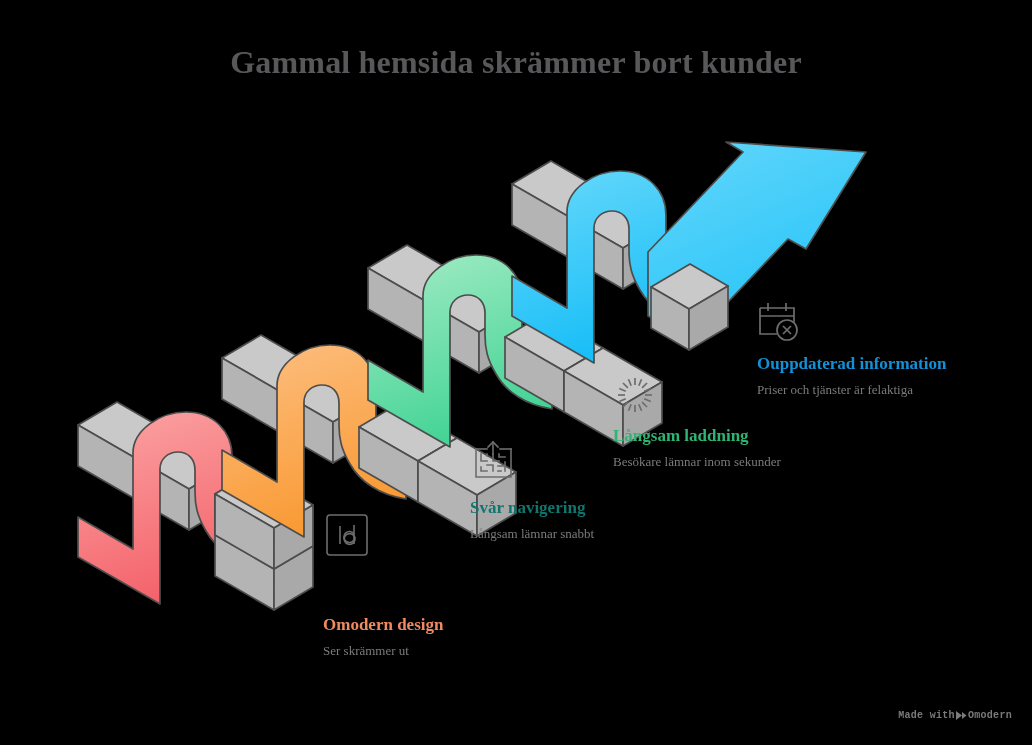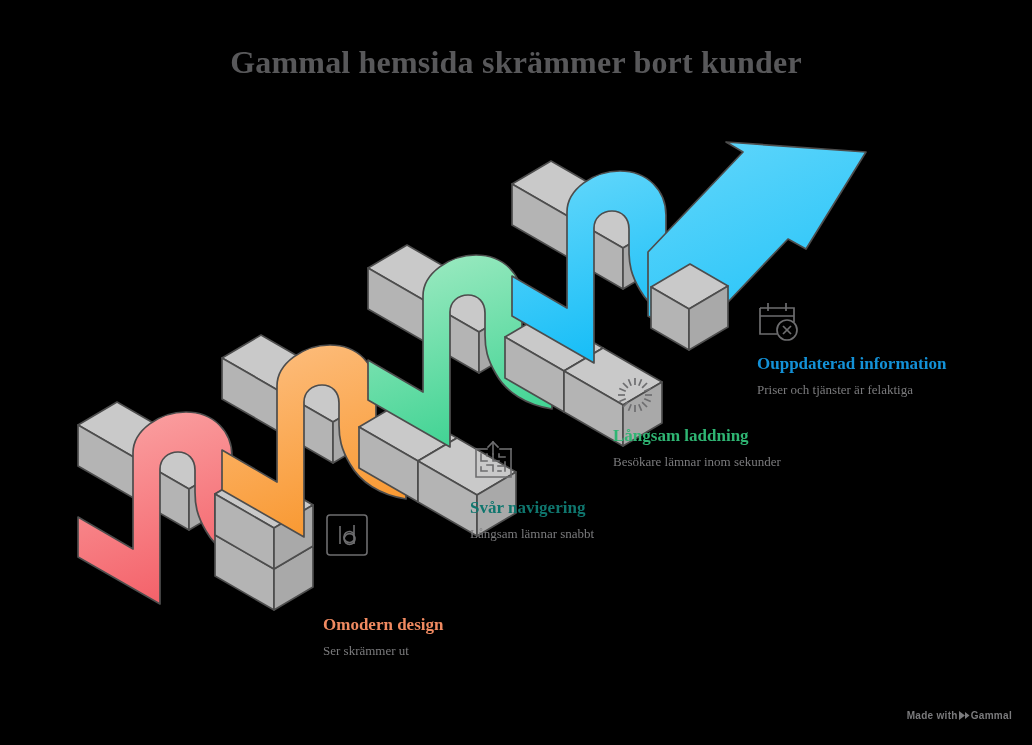--- a/index.html
+++ b/index.html
@@ -60,21 +60,21 @@
   }
   .icon-box {
     position: absolute;
   }
   .watermark {
     position: absolute;
     right: 20px;
     bottom: 24px;
     display: flex;
     align-items: center;
-    font-family: Liberation Sans, sans-serif;
+    font-family: Liberation Mono, monospace;
     font-size: 10px;
     font-weight: bold;
     color: #7a7a7c;
     letter-spacing: 0.3px;
   }
   .watermark svg { display: block; }
 </style>
 </head>
 <body>
 
@@ -337,16 +337,16 @@
   </div>
 
   <div class="watermark">
     <span>Made with</span>
     <span>
       <svg width="13" height="11" viewBox="0 0 13 11">
         <path d="M1 1 L7 5.5 L1 10 Z" fill="#7a7a7c"></path>
         <path d="M7 2 L11.5 5.5 L7 9 Z" fill="#7a7a7c"></path>
       </svg>
     </span>
-    <span>Gammal</span>
+    <span>Omodern</span>
   </div>
 
 </div>
 
 </body></html>

